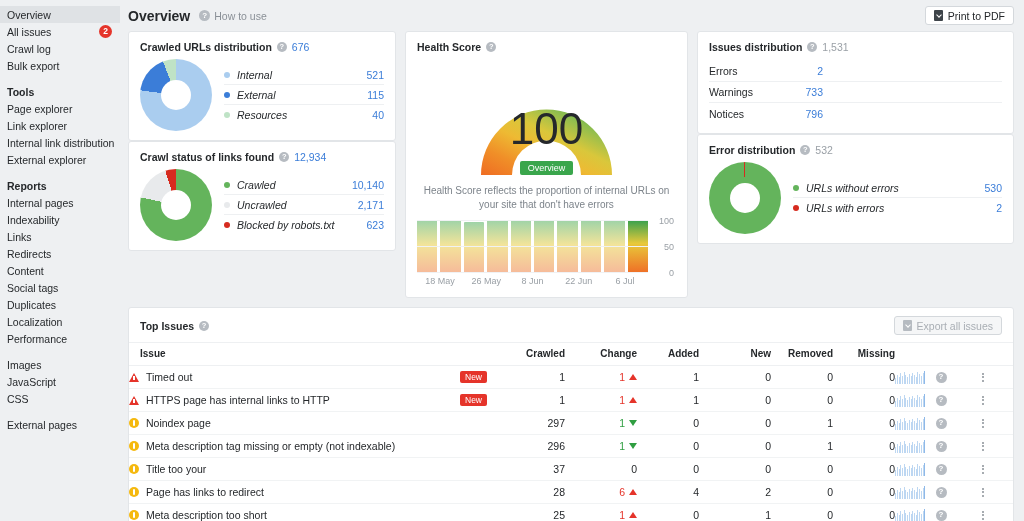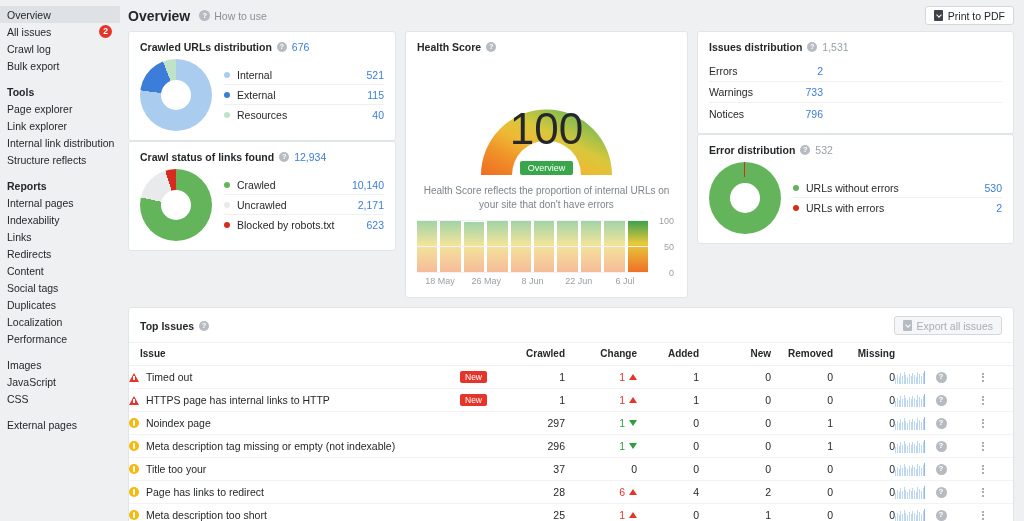--- a/index.html
+++ b/index.html
@@ -109,21 +109,21 @@
     background: #fff; border-radius: 50%;
   }
   .legend { flex: 1; min-width: 0; }
   .legend-row {
     display: flex; align-items: center;
     height: 20px; font-size: 10.5px;
     border-bottom: 1px solid #eef0f2;
   }
   .legend-row:last-child { border-bottom: none; }
   .dot { width: 6px; height: 6px; border-radius: 50%; flex: 0 0 6px; margin-right: 7px; }
-  .legend-label { flex: 1; color: #25282b; }
+  .legend-label { flex: 1; color: #25282b; font-style: italic; }
   .legend-value { color: #3b7dd8; }
 
   
   .gauge-wrap {
     position: relative; width: 163px; height: 120px;
     margin: 8px auto 0; overflow: hidden;
   }
   .gauge-svg { display: block; }
   .gauge-num {
     position: absolute; left: 0; right: 0; top: 46px;
@@ -278,21 +278,21 @@
       <div class="nav-item">
         <span>Page explorer</span>
       </div>
       <div class="nav-item">
         <span>Link explorer</span>
       </div>
       <div class="nav-item">
         <span>Internal link distribution</span>
       </div>
       <div class="nav-item">
-        <span>Structure reflects</span>
+        <span>External explorer</span>
       </div>
       <div class="nav-spacer"></div>
       <div class="nav-group-title">Reports</div>
       <div class="nav-item">
         <span>Internal pages</span>
       </div>
       <div class="nav-item">
         <span>Indexability</span>
       </div>
       <div class="nav-item">

